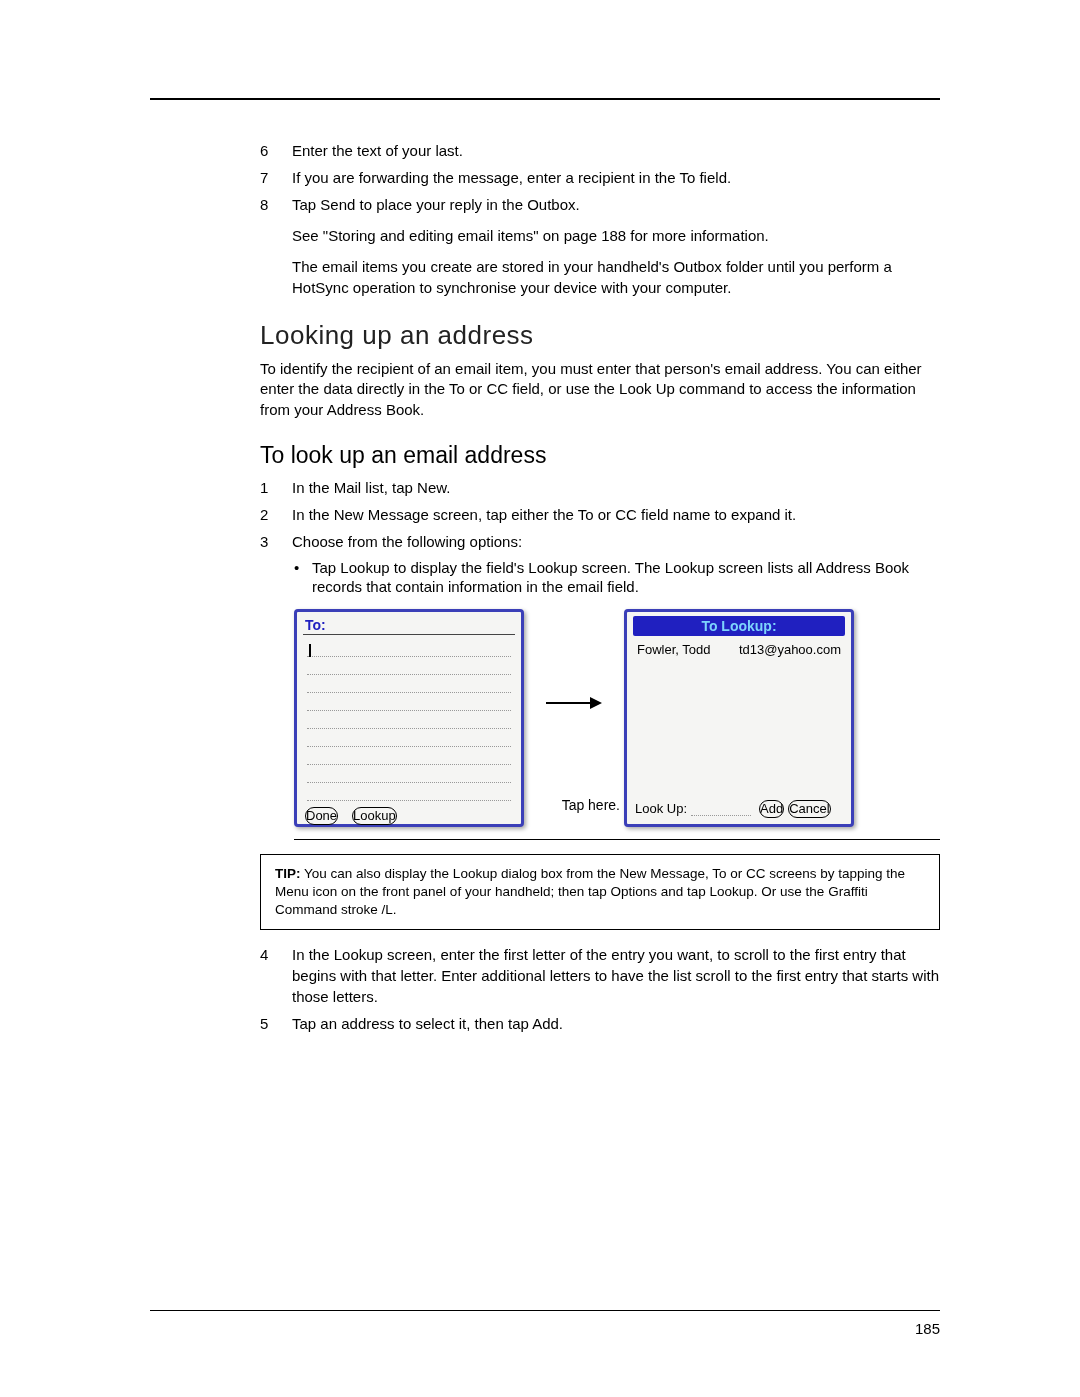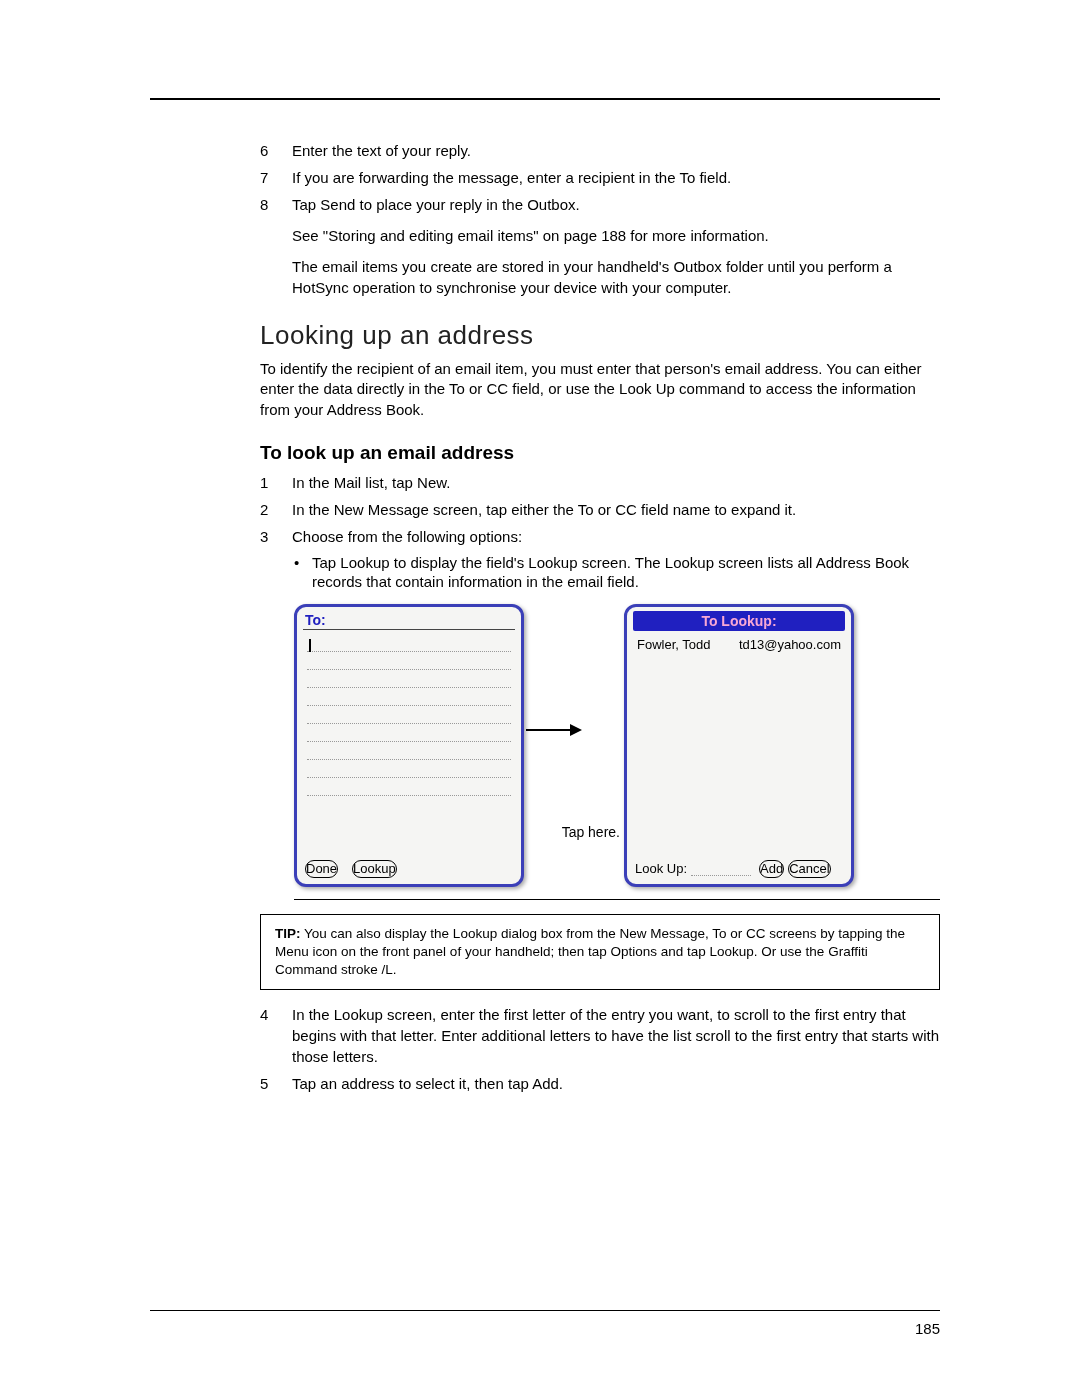--- a/index.html
+++ b/index.html
@@ -61,22 +61,22 @@
     margin: 22px 0 8px 0;
     color: #222;
     letter-spacing: 0.5px;
   }
   .para {
     font-size: 15px;
     line-height: 1.35;
     margin: 4px 0;
   }
   .h3 {
-    font-size: 19px;
-    font-weight: 700;
+    font-size: 23px;
+    font-weight: 400;
     margin: 22px 0 8px 0;
   }
   .bullet {
     display: flex;
     margin: 4px 0 4px 34px;
     font-size: 15px;
     line-height: 1.3;
   }
   .bullet::before {
     content: "•";
@@ -84,42 +84,42 @@
     flex-shrink: 0;
   }
   .figure-row {
     display: flex;
     align-items: center;
     margin: 12px 0 10px 34px;
     gap: 0;
   }
   .palm-screen {
     border: 3px solid #3b3fb8;
-    border-radius: 12px;
+    border-radius: 4px;
     background: #f5f5f3;
     width: 230px;
-    height: 283px;
+    height: 218px;
     box-sizing: border-box;
     padding: 4px 6px 6px 6px;
     box-shadow: 2px 2px 4px rgba(0,0,0,0.35);
     font-family: Verdana, sans-serif;
     display: flex;
     flex-direction: column;
   }
   .palm-title-plain {
     font-weight: bold;
     color: #2020c0;
     font-size: 14px;
     padding: 1px 2px;
     border-bottom: 1px solid #444;
     margin-bottom: 2px;
   }
   .palm-title-bar {
     background: #2020c0;
-    color: #f9a8d4;
+    color: #7dd3fc;
     font-weight: bold;
     text-align: center;
     font-size: 14px;
     padding: 2px 0;
     border-radius: 2px;
     margin-bottom: 4px;
   }
   .dotted-area {
     flex: 1;
     padding: 2px 0;
@@ -150,20 +150,21 @@
     padding: 0 0;
     font-size: 13px;
     line-height: 16px;
     font-family: Verdana, sans-serif;
     background: #f5f5f3;
   }
   .arrow-col {
     width: 100px;
     display: flex;
     flex-direction: column;
+    align-items: center;
     justify-content: center;
     font-size: 14px;
     position: relative;
     height: 218px;
   }
   .arrow-svg {
     width: 60px;
     height: 20px;
     margin-top: -30px;
   }
@@ -228,21 +229,21 @@
 <body>
 
 <div class="page">
 
   <hr class="hdr-rule">
 
   <div class="indent-block">
 
     <div class="step">
       <div class="num">6</div>
-      <div class="txt">Enter the text of your reply.</div>
+      <div class="txt">Enter the text of your last.</div>
     </div>
     <div class="step">
       <div class="num">7</div>
       <div class="txt">If you are forwarding the message, enter a recipient in the To field.</div>
     </div>
     <div class="step">
       <div class="num">8</div>
       <div class="txt">Tap Send to place your reply in the Outbox.</div>
     </div>
     <div class="step">

